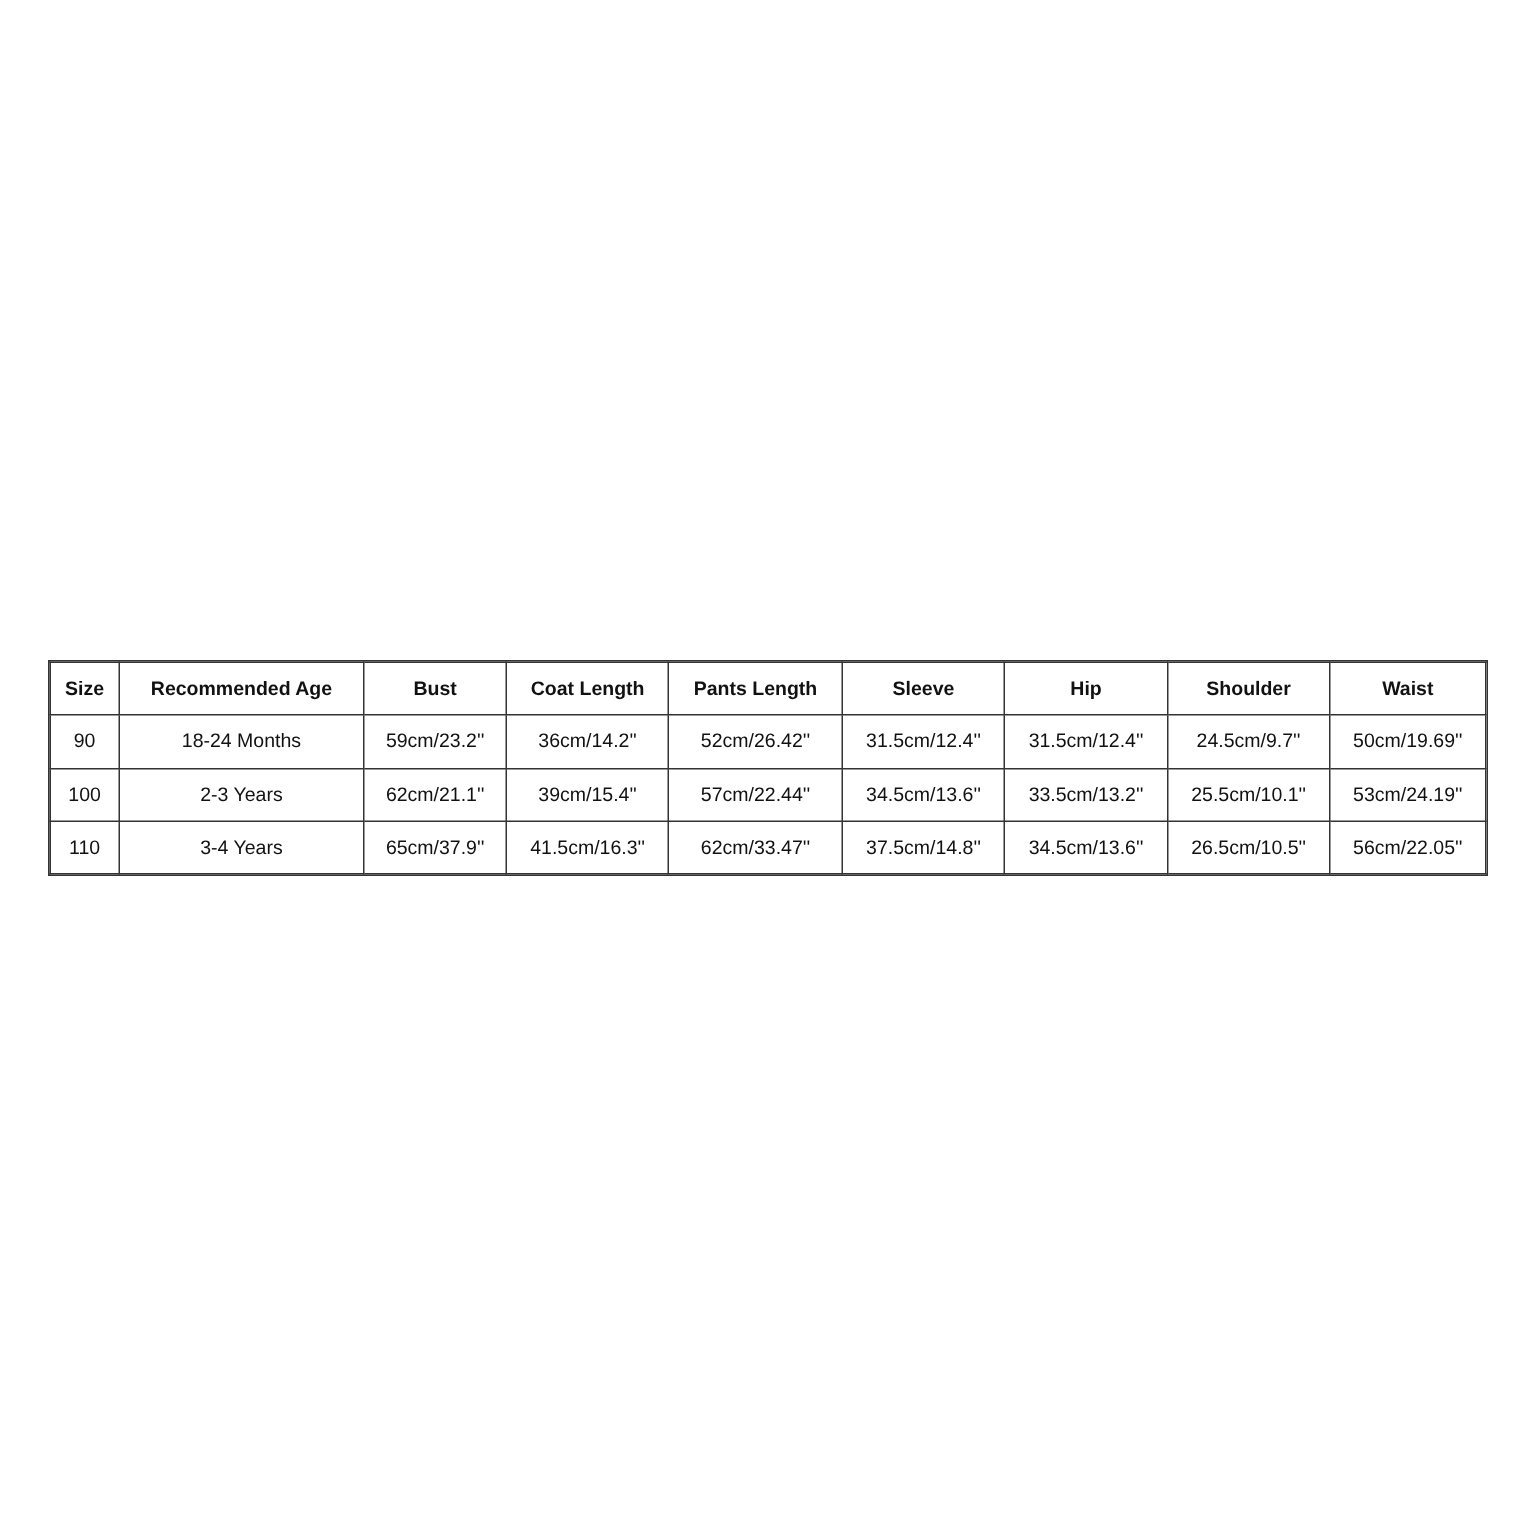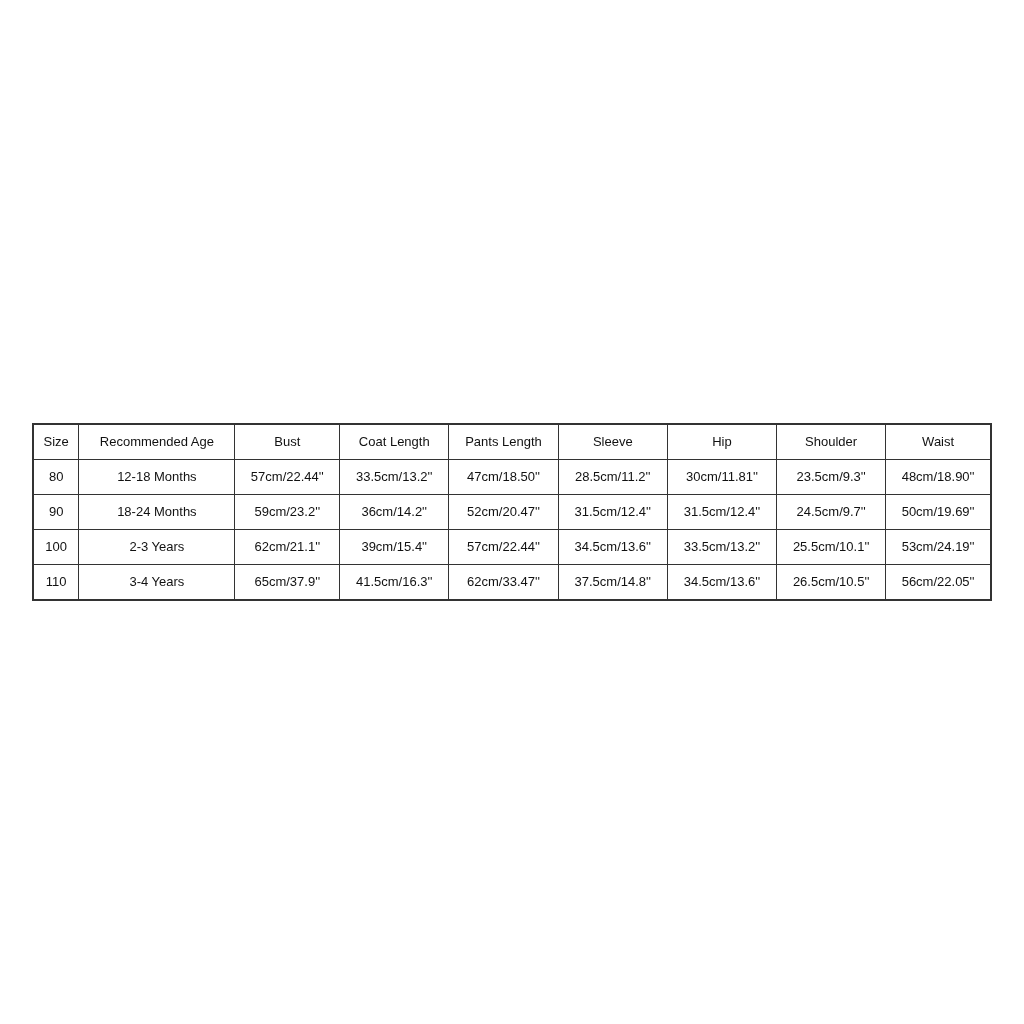--- a/index.html
+++ b/index.html
@@ -32,21 +32,21 @@
 
     th, td {
       border: 1.5px solid #333;
       padding: 8px 5px;
       text-align: center;
       vertical-align: middle;
       line-height: 1.4;
     }
 
     th {
-      font-weight: normal;
+      font-weight: bold;
       background: #fff;
     }
 
     td {
       background: #fff;
     }
   </style>
 </head>
 <body>
 
@@ -59,37 +59,26 @@
         <th>Bust</th>
         <th>Coat Length</th>
         <th>Pants Length</th>
         <th>Sleeve</th>
         <th>Hip</th>
         <th>Shoulder</th>
         <th>Waist</th>
       </tr>
     </thead>
     <tbody id="table-body">
-    <tr>
-          <td>80</td>
-          <td>12-18 Months</td>
-          <td>57cm/22.44''</td>
-          <td>33.5cm/13.2''</td>
-          <td>47cm/18.50''</td>
-          <td>28.5cm/11.2''</td>
-          <td>30cm/11.81''</td>
-          <td>23.5cm/9.3''</td>
-          <td>48cm/18.90''</td>
-        </tr>
         <tr>
           <td>90</td>
           <td>18-24 Months</td>
           <td>59cm/23.2''</td>
           <td>36cm/14.2''</td>
-          <td>52cm/20.47''</td>
+          <td>52cm/26.42''</td>
           <td>31.5cm/12.4''</td>
           <td>31.5cm/12.4''</td>
           <td>24.5cm/9.7''</td>
           <td>50cm/19.69''</td>
         </tr>
         <tr>
           <td>100</td>
           <td>2-3 Years</td>
           <td>62cm/21.1''</td>
           <td>39cm/15.4''</td>

